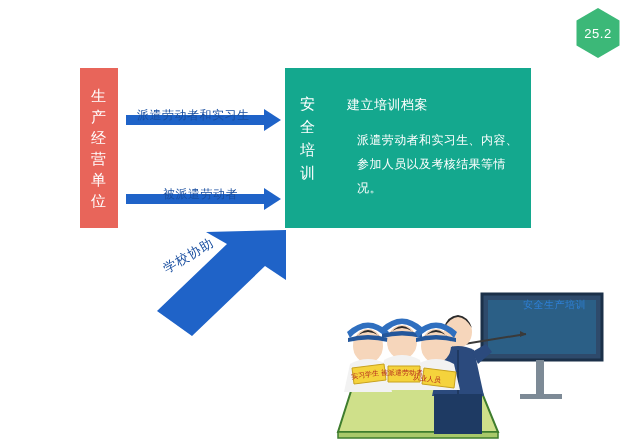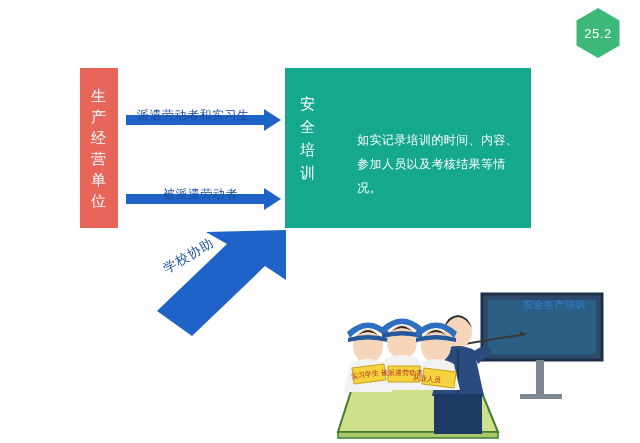--- a/index.html
+++ b/index.html
@@ -114,21 +114,22 @@
     <span>位</span>
   </div>
 
   <div class="tealbox">
     <div class="vlabel">
       <span>安</span>
       <span>全</span>
       <span>培</span>
       <span>训</span>
     </div>
-    <div class="body">如实记录培训的时间、内容、参加人员以及考核结果等情况。</div>
+    <div class="title">建立培训档案</div>
+    <div class="body">派遣劳动者和实习生、内容、参加人员以及考核结果等情况。</div>
   </div>
 
   <div class="arrow-h" style="left:126px;top:109px;width:155px;">
     <div class="shaft" style="width:138px;"></div>
     <div class="head" style="left:138px;"></div>
   </div>
   <div class="arrow-label" style="left:137px;top:107px;">派遣劳动者和实习生</div>
 
   <div class="arrow-h" style="left:126px;top:188px;width:155px;">
     <div class="shaft" style="width:138px;"></div>

